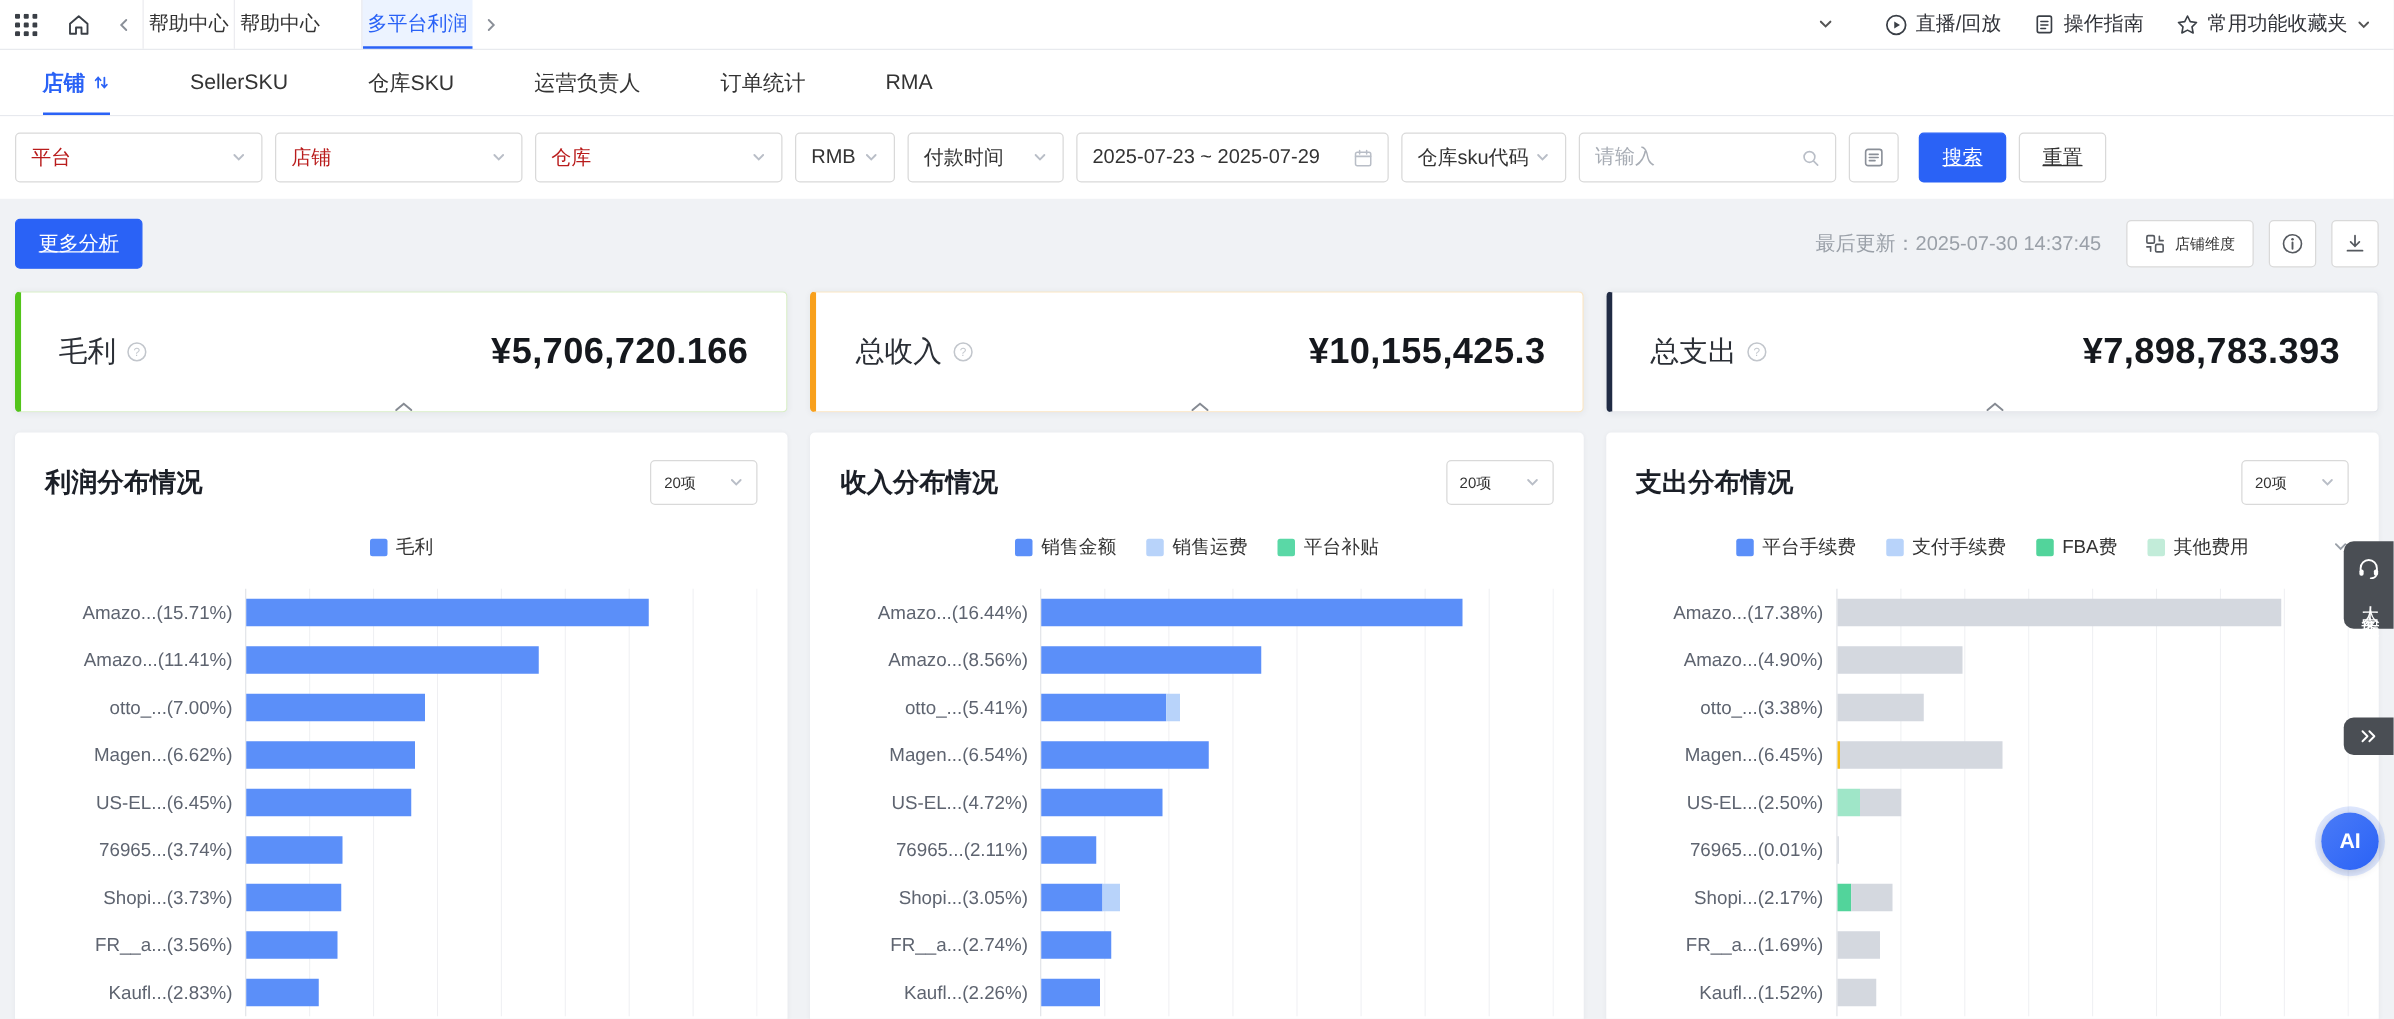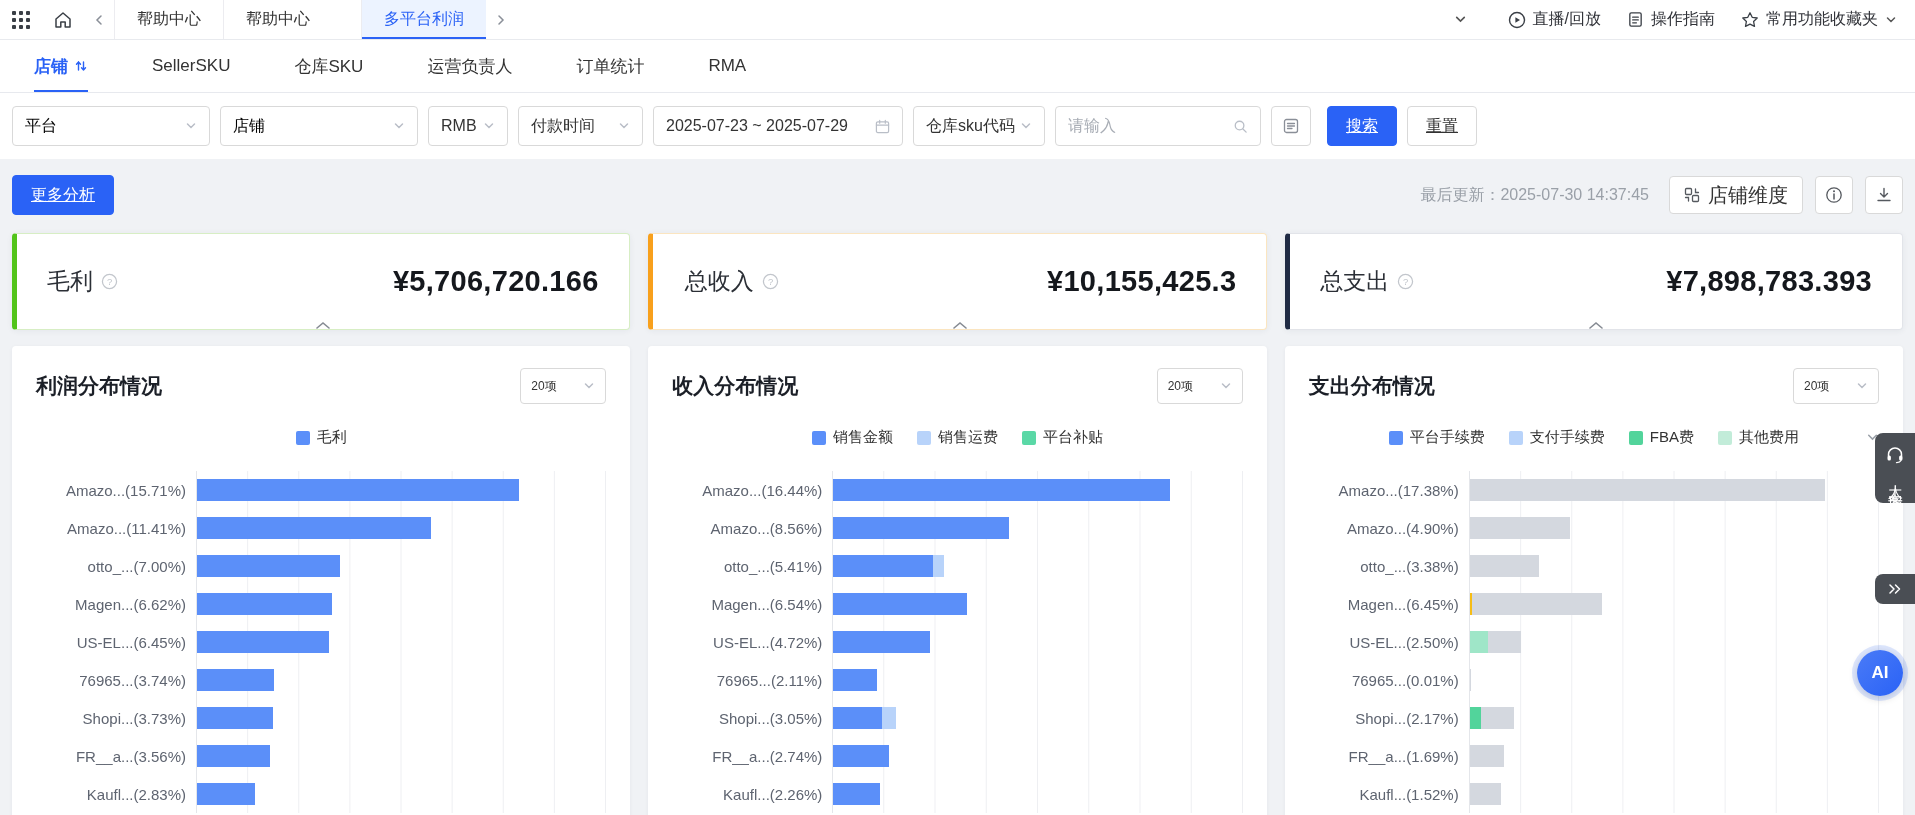--- a/index.html
+++ b/index.html
@@ -4,50 +4,50 @@
 <style>
   * { margin:0; padding:0; box-sizing:border-box; }
   html,body { width:1915px; height:815px; overflow:hidden; }
   body { font-family:"Liberation Sans","DejaVu Sans",sans-serif; background:#f0f2f5; color:#333; }
   .app { position:relative; width:1915px; height:815px; overflow:hidden; }
 
   
   .topbar { height:40px; background:#fff; border-bottom:1px solid #e8eaee; display:flex; align-items:stretch; font-size:16px; }
   .tb-btn { width:42px; display:flex; align-items:center; justify-content:center; cursor:pointer; }
   .tb-scroll { width:30px; display:flex; align-items:center; justify-content:center; cursor:pointer; }
-  .tb-tab { padding:0 22px; display:flex; align-items:center; border-left:1px solid #ececf0; color:#333; cursor:pointer; white-space:nowrap; }
+  .tb-tab { padding:0 4px; display:flex; align-items:center; border-left:1px solid #ececf0; color:#333; cursor:pointer; white-space:nowrap; }
   .tb-tab:last-of-type { border-right:1px solid #ececf0; }
   .tb-tab.active { color:#2a62f6; background:#ecf3ff; box-shadow:inset 0 -2px 0 #2a62f6;margin-left:29px; }
   .tb-right { margin-left:auto; display:flex; align-items:center; gap:26px; padding-right:18px; }
   .tb-action { display:flex; align-items:center; gap:7px; cursor:pointer; white-space:nowrap; color:#303238; }
 
   
   .subnav { height:53px; background:#fff; border-bottom:1px solid #e7e9ee; display:flex; align-items:stretch; padding:0 34px; gap:64px; font-size:17px; }
   .nav-tab { display:flex; align-items:center; gap:6px; color:#333; cursor:pointer; white-space:nowrap; }
   .nav-tab.active { color:#2a62f6; font-weight:600; box-shadow:inset 0 -2px 0 #2a62f6; }
 
   
   .filterbar { background:#fff; padding:13px 12px; display:flex; align-items:center; gap:10px; }
   .control { height:40px; border:1px solid #d9d9d9; border-radius:4px; background:#fff; font-size:16px; display:flex; align-items:center; justify-content:space-between; padding:0 12px; cursor:pointer; white-space:nowrap; color:#333; }
-  .control .ph { color:#000000; }
+  .control .ph { color:#b91c1c; }
   .w198 { width:198px; } .w86 { width:80px; } .w185 { width:185px; } .w125 { width:125px; }
   .w250 { width:250px; } .w132 { width:132px; } .w206 { width:206px; }
   .kw-input { border:none; outline:none; flex:1; font-size:16px; font-family:inherit; color:#333; min-width:0; }
   .kw-input::placeholder { color:#a8adb5; }
   .sq-btn { width:40px; height:40px; border:1px solid #d9d9d9; border-radius:4px; background:#fff; display:flex; align-items:center; justify-content:center; cursor:pointer; }
   .btn { height:40px; border-radius:4px; font-size:16px; padding:0 18px; display:flex; align-items:center; justify-content:center; cursor:pointer; white-space:nowrap;text-decoration:underline; }
   .btn-primary { background:#2a62f6; color:#fff; border:1px solid #2a62f6; }
   .btn-plain { background:#fff; color:#333; border:1px solid #d9d9d9; }
 
   
   .content { padding:0 12px; }
   .toolbar { margin-top:16px; display:flex; align-items:center; }
   .toolbar-right { margin-left:auto; display:flex; align-items:center; gap:12px; }
   .last-update { color:#9aa0a8; font-size:16px; margin-right:8px; white-space:nowrap; }
-  .btn-outline { height:38px; background:#fff; border:1px solid #d9d9d9; border-radius:4px; font-size:20px; padding:0 14px; display:flex; align-items:center; gap:8px; cursor:pointer; white-space:nowrap; }
+  .btn-outline { height:38px; background:#fff; border:1px solid #d9d9d9; border-radius:4px; font-size:12px; padding:0 14px; display:flex; align-items:center; gap:8px; cursor:pointer; white-space:nowrap; }
   .icon-btn { width:38px; height:38px; background:#fff; border:1px solid #d9d9d9; border-radius:4px; display:flex; align-items:center; justify-content:center; cursor:pointer; }
 
   
   .kpi-row { margin-top:18px; display:flex; gap:18px; }
   .kpi { position:relative; flex:1; height:97px; background:#fff; border:1px solid #e3e5ea; border-left-width:5px; border-radius:4px; display:flex; align-items:center; justify-content:space-between; padding:0 30px; box-shadow:0 1px 6px rgba(31,45,61,.06); }
   .kpi-label { font-size:23px; color:#2b2f36; display:flex; align-items:center; gap:8px; }
   .kpi-value { font-size:29px; font-weight:700; color:#15181d; letter-spacing:.3px; }
   .kpi-handle { position:absolute; left:50%; bottom:0; transform:translateX(-50%); line-height:0; cursor:pointer; }
 
   
@@ -194,20 +194,26 @@
       <svg width="12" height="12" viewBox="0 0 12 12">
           <path d="M2.5 4 L6 7.5 L9.5 4" fill="none" stroke="#b9bec7" stroke-width="1.5" stroke-linecap="round"></path>
         </svg>
     </div>
     <div class="control w198">
       <span class="ph">店铺</span>
       <svg width="12" height="12" viewBox="0 0 12 12">
           <path d="M2.5 4 L6 7.5 L9.5 4" fill="none" stroke="#b9bec7" stroke-width="1.5" stroke-linecap="round"></path>
         </svg>
     </div>
+    <div class="control w198">
+      <span class="ph">仓库</span>
+      <svg width="12" height="12" viewBox="0 0 12 12">
+          <path d="M2.5 4 L6 7.5 L9.5 4" fill="none" stroke="#b9bec7" stroke-width="1.5" stroke-linecap="round"></path>
+        </svg>
+    </div>
     <div class="control w86">
       <span>RMB</span>
       <svg width="12" height="12" viewBox="0 0 12 12">
           <path d="M2.5 4 L6 7.5 L9.5 4" fill="none" stroke="#b9bec7" stroke-width="1.5" stroke-linecap="round"></path>
         </svg>
     </div>
     <div class="control w125">
       <span>付款时间</span>
       <svg width="12" height="12" viewBox="0 0 12 12">
           <path d="M2.5 4 L6 7.5 L9.5 4" fill="none" stroke="#b9bec7" stroke-width="1.5" stroke-linecap="round"></path>

